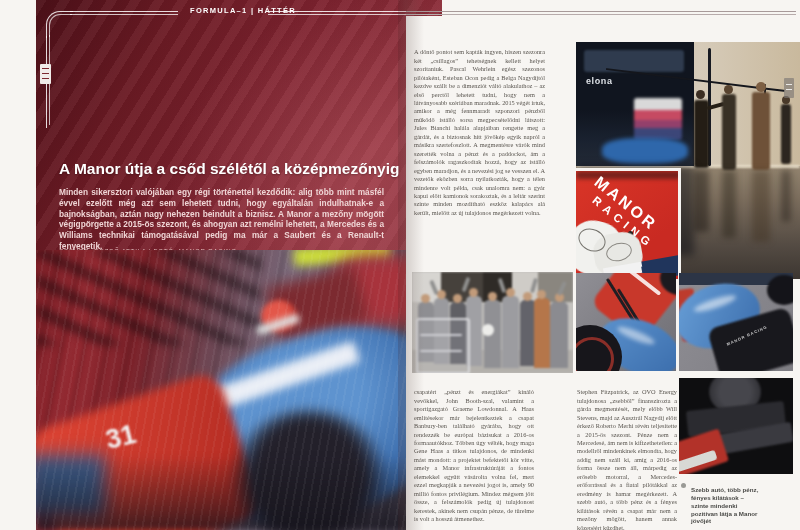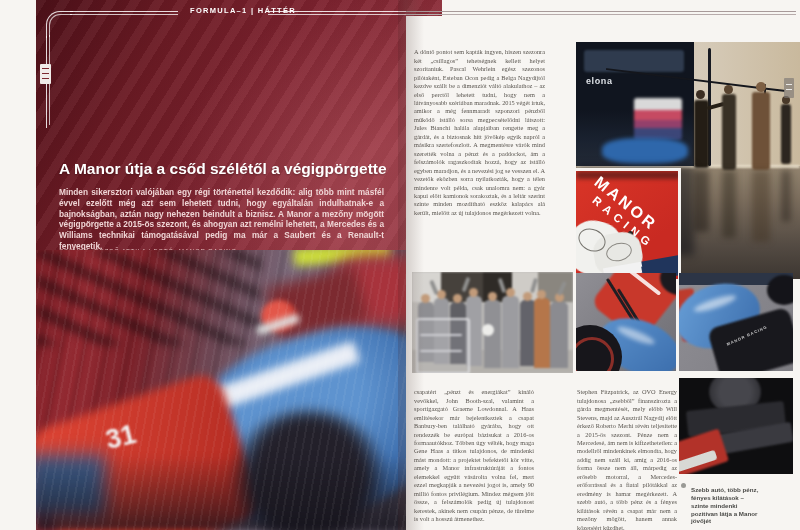--- a/index.html
+++ b/index.html
@@ -100,21 +100,21 @@
     <span class="ruleL2"></span>
 
     <div class="kicker">FORMULA–1 | HÁTTÉR</div>
 
     <div class="tabL">
       <i style="top:4px"></i>
         <i style="top:9px"></i>
         <i style="top:14px"></i>
     </div>
 
-    <h2 class="subhead">A Manor útja a csőd szélétől a végigpörgette</h2>
+    <h2 class="subhead">A Manor útja a csőd szélétől a középmezőnyig</h2>
     <p class="lead">Minden sikersztori valójában egy régi történettel kezdődik: alig több mint másfél évvel ezelőtt még azt sem lehetett tudni, hogy egyáltalán indulhatnak-e a bajnokságban, aztán nagy nehezen beindult a biznisz. A Manor a mezőny mögött végigpörgette a 2015-ös szezont, és ahogyan azt remélni lehetett, a Mercedes és a Williams technikai támogatásával pedig ma már a Saubert és a Renault-t fenyegetik.</p>
     <p class="byline">SZÖVEG: DEZSŐ ATTILA | FOTÓ: MANOR RACING</p>
 
     <div class="ph-car">
       <i class="sh" style="left:0;top:0;width:406px;height:280px;border-radius:0;background:linear-gradient(102deg,#7c1e26 0%,#932931 14%,#7a2129 26%,#6d4653 42%,#7a6e80 58%,#6b6375 72%,#4a4553 86%,#34303c 100%)"></i>
       <i class="sh" style="left:0;top:0;width:406px;height:280px;border-radius:0;background:repeating-linear-gradient(102deg,rgba(0,0,0,.22) 0 3px,transparent 3px 10px,rgba(255,255,255,.06) 10px 12px,transparent 12px 22px);filter:blur(2px);opacity:.75"></i>
       <i class="sh" style="left:0;top:0;width:225px;height:95px;border-radius:0;background:repeating-linear-gradient(25deg,rgba(12,5,9,.5) 0 10px,transparent 10px 27px);filter:blur(4px)"></i>
       <i class="sh" style="left:258px;top:-5px;width:96px;height:18px;background:#ccdc3a;filter:blur(5px);transform:rotate(-4deg)"></i>
       <i class="sh" style="left:300px;top:4px;width:112px;height:72px;background:#a8333c;border-radius:30%;filter:blur(9px)"></i>
       <i class="sh" style="left:235px;top:26px;width:92px;height:56px;background:#7c2a30;filter:blur(7px);transform:rotate(-15deg)"></i>

